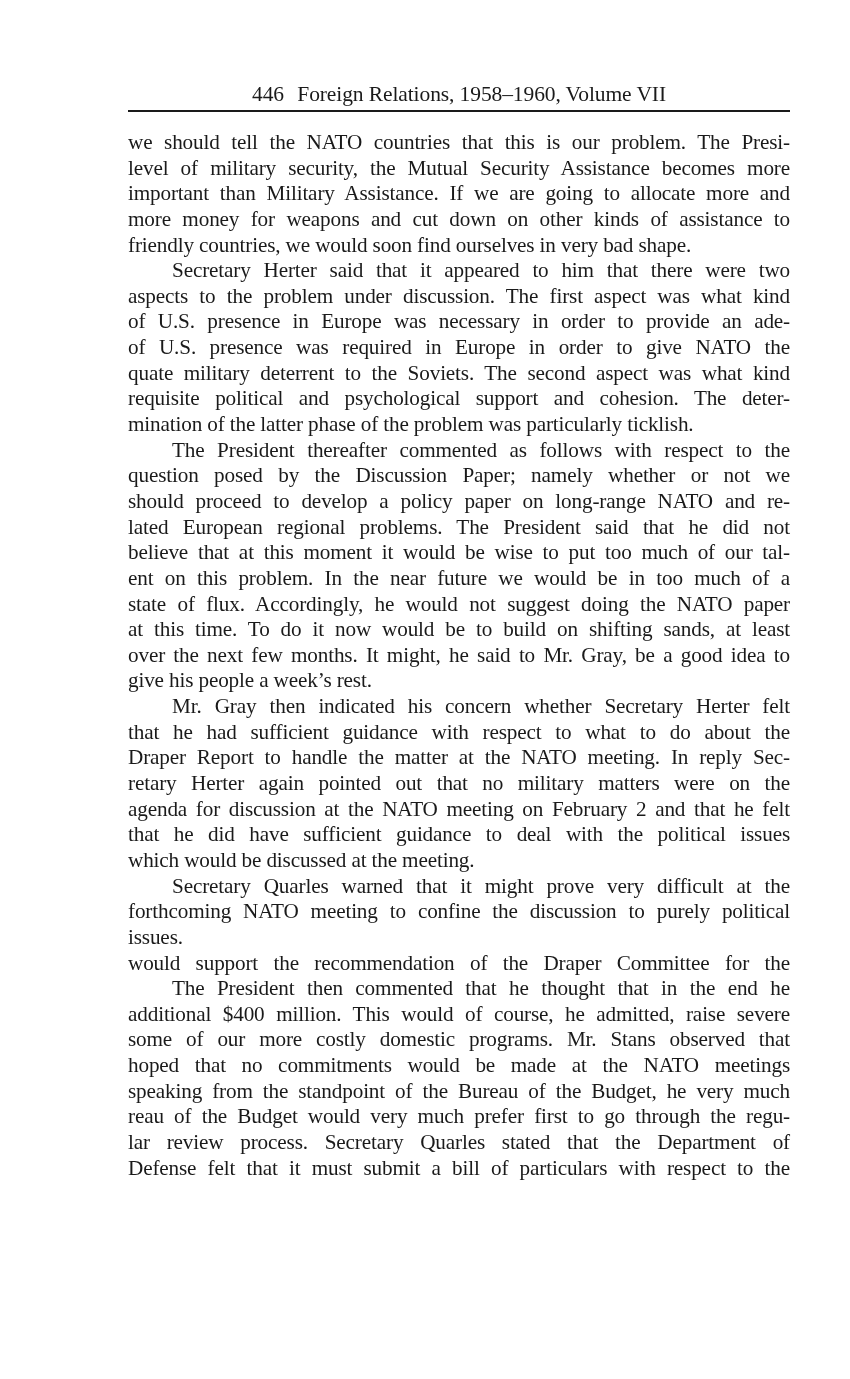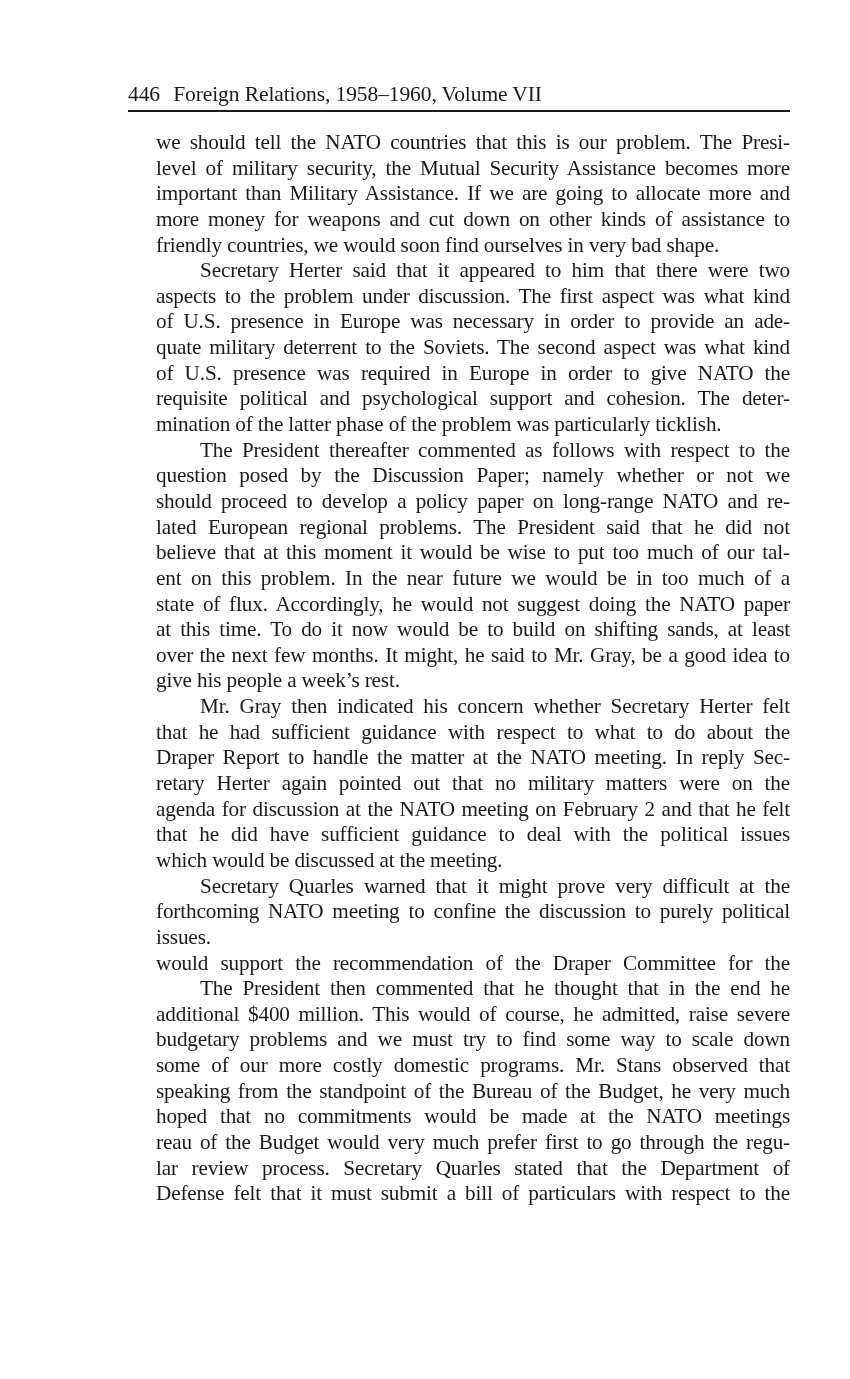--- a/index.html
+++ b/index.html
@@ -20,20 +20,21 @@
       left: 128px;
       top: 80px;
       width: 662px;
     }
     .running-head {
       font-size: 21.5px;
       line-height: 28px;
       height: 28px;
       white-space: nowrap;
       letter-spacing: -0.1px;
+      text-align: center;
     }
     .running-head .page-number {
       margin-right: 8px;
     }
     .head-rule {
       height: 2px;
       background: #1a1a1a;
       margin-top: 2px;
       width: 662px;
     }
@@ -42,21 +43,20 @@
       font-size: 21.2px;
     }
     .line {
       display: block;
       height: 25.65px;
       line-height: 25.65px;
       white-space: nowrap;
       text-align: justify;
       text-align-last: justify;
       letter-spacing: -0.15px;
-      margin-left: 28px;
     }
     .line.last {
       text-align-last: left;
     }
     .line.indent {
       padding-left: 44px;
     }
   </style>
 </head>
 <body>
@@ -73,22 +73,22 @@
         <span class="line">we should tell the NATO countries that this is our problem. The Presi-</span>
         <span class="line">level of military security, the Mutual Security Assistance becomes more</span>
         <span class="line">important than Military Assistance. If we are going to allocate more and</span>
         <span class="line">more money for weapons and cut down on other kinds of assistance to</span>
         <span class="line last">friendly countries, we would soon find ourselves in very bad shape.</span>
       </div>
       <div class="paragraph">
         <span class="line indent">Secretary Herter said that it appeared to him that there were two</span>
         <span class="line">aspects to the problem under discussion. The first aspect was what kind</span>
         <span class="line">of U.S. presence in Europe was necessary in order to provide an ade-</span>
+        <span class="line">of U.S. presence was required in Europe in order to give NATO the</span>
         <span class="line">quate military deterrent to the Soviets. The second aspect was what kind</span>
-        <span class="line">of U.S. presence was required in Europe in order to give NATO the</span>
         <span class="line">requisite political and psychological support and cohesion. The deter-</span>
         <span class="line last">mination of the latter phase of the problem was particularly ticklish.</span>
       </div>
       <div class="paragraph">
         <span class="line indent">The President thereafter commented as follows with respect to the</span>
         <span class="line">question posed by the Discussion Paper; namely whether or not we</span>
         <span class="line">should proceed to develop a policy paper on long-range NATO and re-</span>
         <span class="line">lated European regional problems. The President said that he did not</span>
         <span class="line">believe that at this moment it would be wise to put too much of our tal-</span>
         <span class="line">ent on this problem. In the near future we would be in too much of a</span>
@@ -108,22 +108,21 @@
       </div>
       <div class="paragraph">
         <span class="line indent">Secretary Quarles warned that it might prove very difficult at the</span>
         <span class="line">forthcoming NATO meeting to confine the discussion to purely political</span>
         <span class="line last">issues.</span>
       </div>
       <div class="paragraph">
         <span class="line">would support the recommendation of the Draper Committee for the</span>
         <span class="line indent">The President then commented that he thought that in the end he</span>
         <span class="line">additional $400 million. This would of course, he admitted, raise severe</span>
-        <span class="line">budgetary problems and we must try to find some way to scale down</span>
         <span class="line">some of our more costly domestic programs. Mr. Stans observed that</span>
+        <span class="line">hoped that no commitments would be made at the NATO meetings</span>
         <span class="line">speaking from the standpoint of the Bureau of the Budget, he very much</span>
-        <span class="line">hoped that no commitments would be made at the NATO meetings</span>
         <span class="line">reau of the Budget would very much prefer first to go through the regu-</span>
         <span class="line">lar review process. Secretary Quarles stated that the Department of</span>
         <span class="line">Defense felt that it must submit a bill of particulars with respect to the</span>
       </div>
     </div>
 </div>
 
 </body></html>

